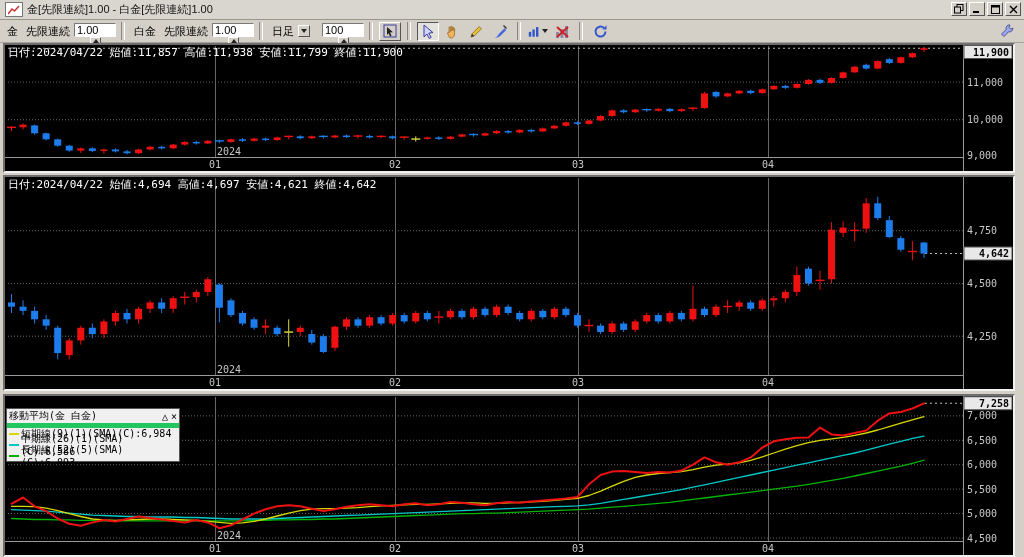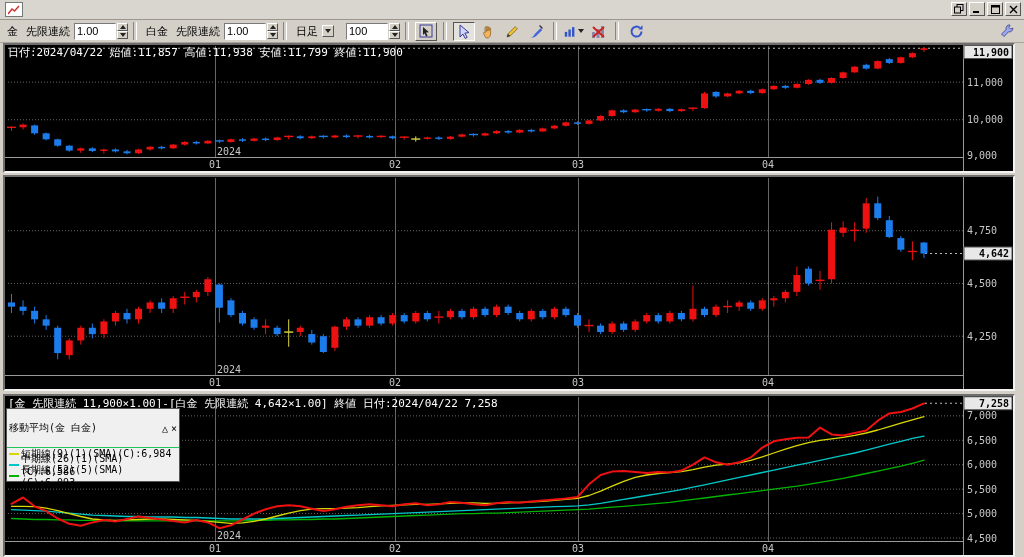--- a/index.html
+++ b/index.html
@@ -12,21 +12,21 @@
            display:inline-flex;align-items:center;justify-content:center;}
   .title-text{font-size:11px;color:#111;white-space:nowrap;}
   .winbtns{position:absolute;right:3px;top:2px;display:flex;gap:2px;}
   .wbtn{width:16px;height:14px;background:#d4d0c8;border:1px solid;border-color:#fff #555 #555 #fff;
         display:inline-flex;align-items:center;justify-content:center;padding:0;cursor:pointer;}
   .wbtn svg{display:block}
   
   .toolbar{position:absolute;left:0;top:20px;width:1024px;height:22px;background:#d4d0c8;
            border-bottom:1px solid #a8a49c;display:flex;align-items:center;}
   .tlabel{margin:0 4px;white-space:nowrap;}
-  .spin{display:inline-flex;align-items:center;height:17px;}
+  .spin{display:inline-flex;align-items:center;height:17px;flex-direction:column;}
   .spin input{width:36px;height:15px;border:1px solid;border-color:#7a7a7a #fff #fff #7a7a7a;
               background:#fff;font-size:11px;padding:0 2px;font-family:inherit;}
   .spinbtns{display:inline-flex;flex-direction:column;margin-left:1px;}
   .sbtn{width:11px;height:8px;background:#d4d0c8;border:1px solid;border-color:#fff #555 #555 #fff;
         display:flex;align-items:center;justify-content:center;padding:0;cursor:pointer;}
   .tri-up{width:0;height:0;border-left:3px solid transparent;border-right:3px solid transparent;border-bottom:4px solid #222;}
   .tri-dn{width:0;height:0;border-left:3px solid transparent;border-right:3px solid transparent;border-top:4px solid #222;}
   .tsep{width:2px;height:18px;margin:0 5px;border-left:1px solid #8a867e;border-right:1px solid #fff;}
   .ibtn{width:22px;height:19px;background:#d4d0c8;border:1px solid #d4d0c8;display:inline-flex;
         align-items:center;justify-content:center;margin:0 1px;padding:0;cursor:pointer;}
@@ -34,37 +34,38 @@
   .ibtn.pressed{border-color:#555 #fff #fff #555;background:#e4e2dc;}
   .wrench{position:absolute;right:6px;top:1px;}
   
   .panel{position:absolute;left:3px;width:1012px;background:#000;
          border:2px solid;border-color:#6e6e6e #f2f2f2 #f2f2f2 #6e6e6e;box-sizing:border-box;}
   .panel svg{position:absolute;left:0;top:0;display:block;}
   .phead{position:absolute;left:3px;top:0px;color:#fff;white-space:nowrap;
          font-family:"DejaVu Sans Mono","Liberation Mono",monospace;font-size:11px;}
   .legend{position:absolute;left:1px;top:12px;width:172px;background:#f0f0f0;border:1px solid #555;
           font-family:"DejaVu Sans Mono","Liberation Mono",monospace;font-size:10px;color:#000;}
-  .legend .lt{display:flex;justify-content:space-between;padding:12px 2px;border-bottom:1px solid #22c55e;align-items:center;}
+  .legend .lt{display:flex;justify-content:space-between;padding:0 2px;border-bottom:5px solid #22c55e;align-items:center;}
   .lbtns{display:flex;gap:3px;}
   .lbtn{background:none;border:none;padding:0;font-size:10px;line-height:11px;cursor:pointer;font-family:inherit;}
   .lrow{display:flex;align-items:center;padding:0 2px;height:11px;}
   .lswatch{display:inline-block;width:10px;height:2px;margin-right:2px;}
 </style>
 </head>
 <body>
 
 <div id="app">
 
   <div class="titlebar">
     <span class="appicon">
       <svg width="12" height="10" viewBox="0 0 12 10">
           <polyline points="0,9 4,4 6.5,6 11,1" fill="none" stroke="#cc3333" stroke-width="1.5"></polyline>
         </svg>
     </span>
+    <span class="title-text">金[先限連続]1.00 - 白金[先限連続]1.00</span>
     <span class="winbtns">
       <button class="wbtn">
         <svg width="10" height="10" viewBox="0 0 10 10">
             <rect x="3" y="0.5" width="6" height="6" fill="#d4d0c8" stroke="#000"></rect>
             <rect x="0.5" y="3" width="6" height="6" fill="#d4d0c8" stroke="#000"></rect>
           </svg>
       </button>
       <button class="wbtn">
         <svg width="8" height="9" viewBox="0 0 8 9">
             <rect x="0" y="6" width="6" height="2" fill="#000"></rect>
@@ -550,20 +551,21 @@
         <text x="962" y="109.96038543897217" fill="#c8c8c8" font-size="10" font-family="DejaVu Sans Mono, Liberation Mono, monospace">4,500</text>
         <text x="962" y="162.69057815845824" fill="#c8c8c8" font-size="10" font-family="DejaVu Sans Mono, Liberation Mono, monospace">4,250</text>
         <text x="210" y="209" fill="#c8c8c8" text-anchor="middle" font-size="10" font-family="DejaVu Sans Mono, Liberation Mono, monospace">01</text>
         <text x="390" y="209" fill="#c8c8c8" text-anchor="middle" font-size="10" font-family="DejaVu Sans Mono, Liberation Mono, monospace">02</text>
         <text x="573" y="209" fill="#c8c8c8" text-anchor="middle" font-size="10" font-family="DejaVu Sans Mono, Liberation Mono, monospace">03</text>
         <text x="763" y="209" fill="#c8c8c8" text-anchor="middle" font-size="10" font-family="DejaVu Sans Mono, Liberation Mono, monospace">04</text>
         <text x="212" y="196" fill="#c8c8c8" font-size="10" font-family="DejaVu Sans Mono, Liberation Mono, monospace">2024</text>
         <rect x="959" y="70.00963597430408" width="48" height="13" fill="#e8e8e8" stroke="#555" stroke-width="1"></rect>
         <text x="1004" y="80.00963597430408" fill="#000" text-anchor="end" font-weight="bold" font-size="10" font-family="DejaVu Sans Mono, Liberation Mono, monospace">4,642</text>
       </svg>
+    <div class="phead">日付:2024/04/22 始値:4,694 高値:4,697 安値:4,621 終値:4,642</div>
   </div>
 
   <div class="panel" id="panel2" style="top:394px;height:163px;">
     <svg id="svg2" width="1008" height="159" viewBox="0 0 1008 159">
         <line x1="210.5" y1="1" x2="210.5" y2="145" stroke="#676767" stroke-width="1"></line>
         <line x1="390.5" y1="1" x2="390.5" y2="145" stroke="#676767" stroke-width="1"></line>
         <line x1="573.5" y1="1" x2="573.5" y2="145" stroke="#676767" stroke-width="1"></line>
         <line x1="763.5" y1="1" x2="763.5" y2="145" stroke="#676767" stroke-width="1"></line>
         <line x1="3" y1="19.86121479470648" x2="958" y2="19.86121479470648" stroke="#676767" stroke-width="1" stroke-dasharray="1,2"></line>
         <line x1="3" y1="44.292840176450625" x2="958" y2="44.292840176450625" stroke="#676767" stroke-width="1" stroke-dasharray="1,2"></line>
@@ -585,21 +587,20 @@
         <text x="962" y="121.08771632168306" fill="#c8c8c8" font-size="10" font-family="DejaVu Sans Mono, Liberation Mono, monospace">5,000</text>
         <text x="962" y="145.51934170342722" fill="#c8c8c8" font-size="10" font-family="DejaVu Sans Mono, Liberation Mono, monospace">4,500</text>
         <text x="210" y="156" fill="#c8c8c8" text-anchor="middle" font-size="10" font-family="DejaVu Sans Mono, Liberation Mono, monospace">01</text>
         <text x="390" y="156" fill="#c8c8c8" text-anchor="middle" font-size="10" font-family="DejaVu Sans Mono, Liberation Mono, monospace">02</text>
         <text x="573" y="156" fill="#c8c8c8" text-anchor="middle" font-size="10" font-family="DejaVu Sans Mono, Liberation Mono, monospace">03</text>
         <text x="763" y="156" fill="#c8c8c8" text-anchor="middle" font-size="10" font-family="DejaVu Sans Mono, Liberation Mono, monospace">04</text>
         <text x="212" y="143" fill="#c8c8c8" font-size="10" font-family="DejaVu Sans Mono, Liberation Mono, monospace">2024</text>
         <rect x="959" y="0.7544960977265012" width="48" height="13" fill="#e8e8e8" stroke="#555" stroke-width="1"></rect>
         <text x="1004" y="10.754496097726502" fill="#000" text-anchor="end" font-weight="bold" font-size="10" font-family="DejaVu Sans Mono, Liberation Mono, monospace">7,258</text>
       </svg>
-    <div class="phead">[金 先限連続 11,900×1.00]-[白金 先限連続 4,642×1.00] 終値 日付:2024/04/22 7,258</div>
     <div class="legend">
       <div class="lt">
         <span>移動平均(金 白金)</span>
         <span class="lbtns">
           <button class="lbtn">△</button>
           <button class="lbtn">×</button>
         </span>
       </div>
       <div class="lrow">
         <span class="lswatch" style="background: rgb(216, 216, 0);"></span>

